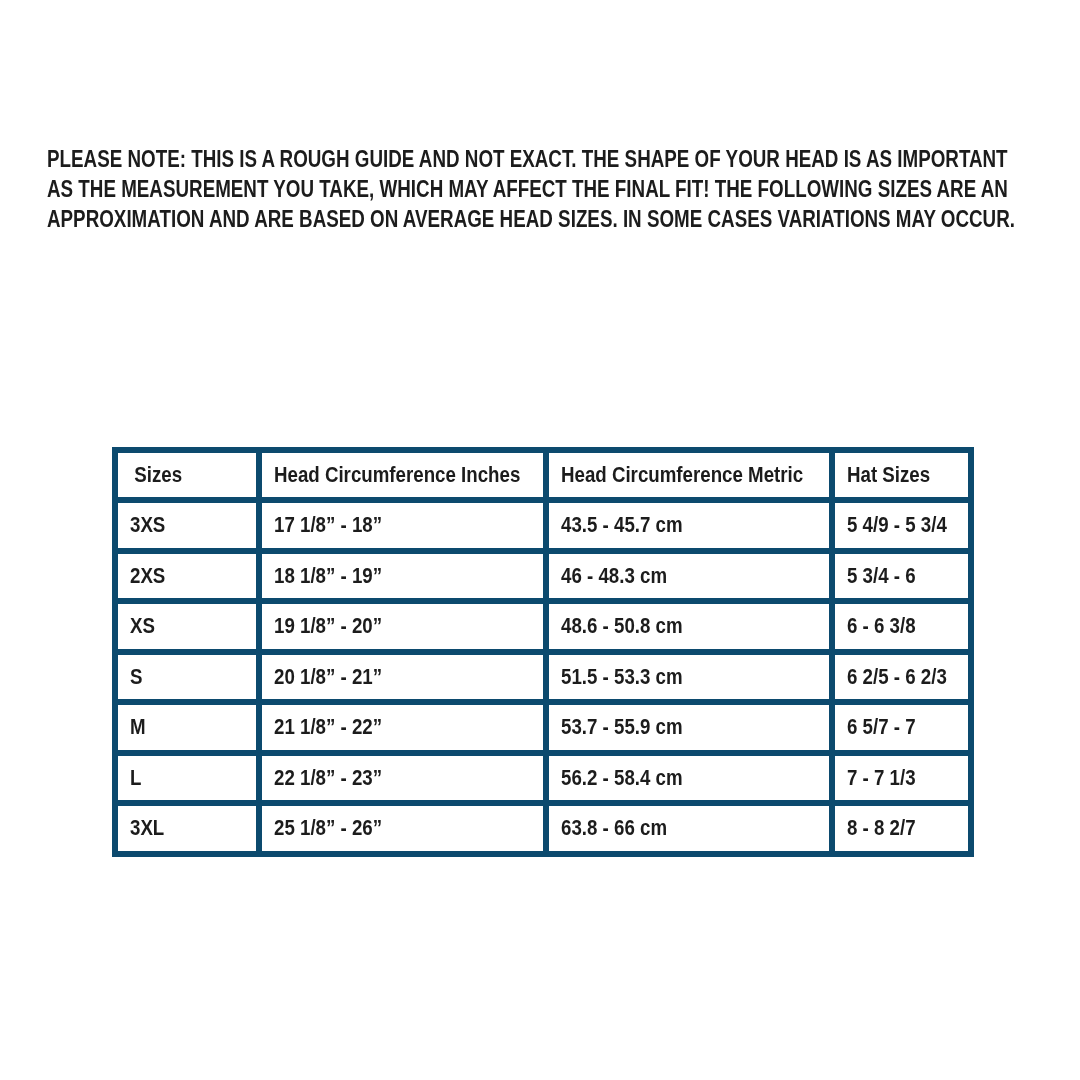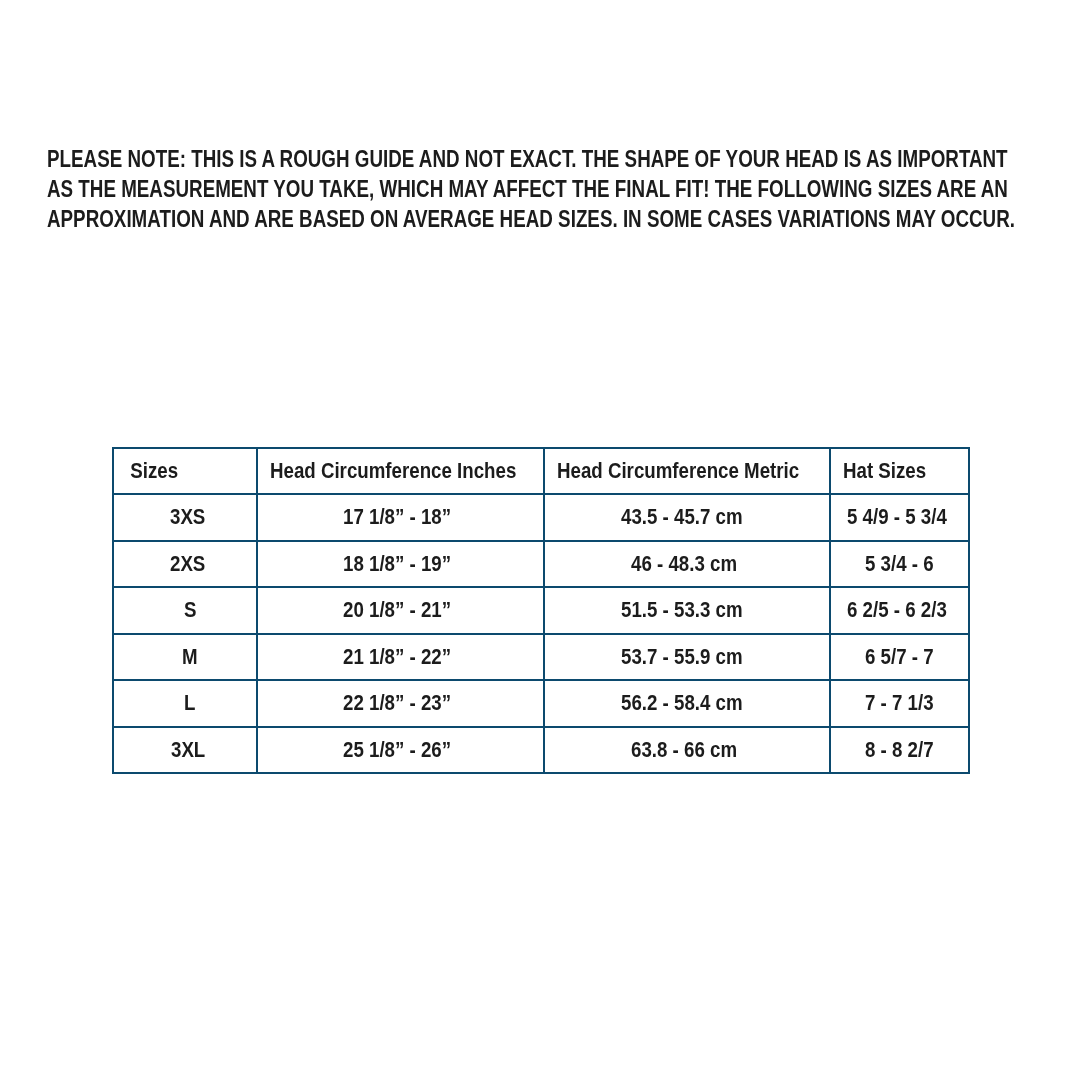--- a/index.html
+++ b/index.html
@@ -66,30 +66,30 @@
   table.size-table {
     position: absolute;
     left: 112px;
     top: 423px;
     border-collapse: collapse;
     table-layout: fixed;
     width: 856px;
   }
   table.size-table th,
   table.size-table td {
-    border: 2px solid #0c4a6e;
+    border: 6px solid #0c4a6e;
     font-size: 22px;
     font-weight: bold;
     vertical-align: middle;
     padding: 0 0 0 12px;
     text-align: left;
     overflow: hidden;
   }
   table.size-table th { height: 44px; }
-  table.size-table td { height: 44.5px; text-align: center; }
+  table.size-table td { height: 44.5px; }
   th.col-sizes { text-align: center; padding-left: 0; }
   .col-w-1 { width: 144px; }
   .col-w-2 { width: 287px; }
   .col-w-3 { width: 286px; }
   .col-w-4 { width: 139px; }
 </style>
 </head>
 <body>
 
 <div class="page">
@@ -132,20 +132,26 @@
           <td><span class="cnd">43.5 - 45.7 cm</span></td>
           <td><span class="cnd">5 4/9 - 5 3/4</span></td>
         </tr>
         <tr>
           <td><span class="cnd">2XS</span></td>
           <td><span class="cnd">18 1/8” - 19”</span></td>
           <td><span class="cnd">46 - 48.3 cm</span></td>
           <td><span class="cnd">5 3/4 - 6</span></td>
         </tr>
         <tr>
+          <td><span class="cnd">XS</span></td>
+          <td><span class="cnd">19 1/8” - 20”</span></td>
+          <td><span class="cnd">48.6 - 50.8 cm</span></td>
+          <td><span class="cnd">6 - 6 3/8</span></td>
+        </tr>
+        <tr>
           <td><span class="cnd">S</span></td>
           <td><span class="cnd">20 1/8” - 21”</span></td>
           <td><span class="cnd">51.5 - 53.3 cm</span></td>
           <td><span class="cnd">6 2/5 - 6 2/3</span></td>
         </tr>
         <tr>
           <td><span class="cnd">M</span></td>
           <td><span class="cnd">21 1/8” - 22”</span></td>
           <td><span class="cnd">53.7 - 55.9 cm</span></td>
           <td><span class="cnd">6 5/7 - 7</span></td>

